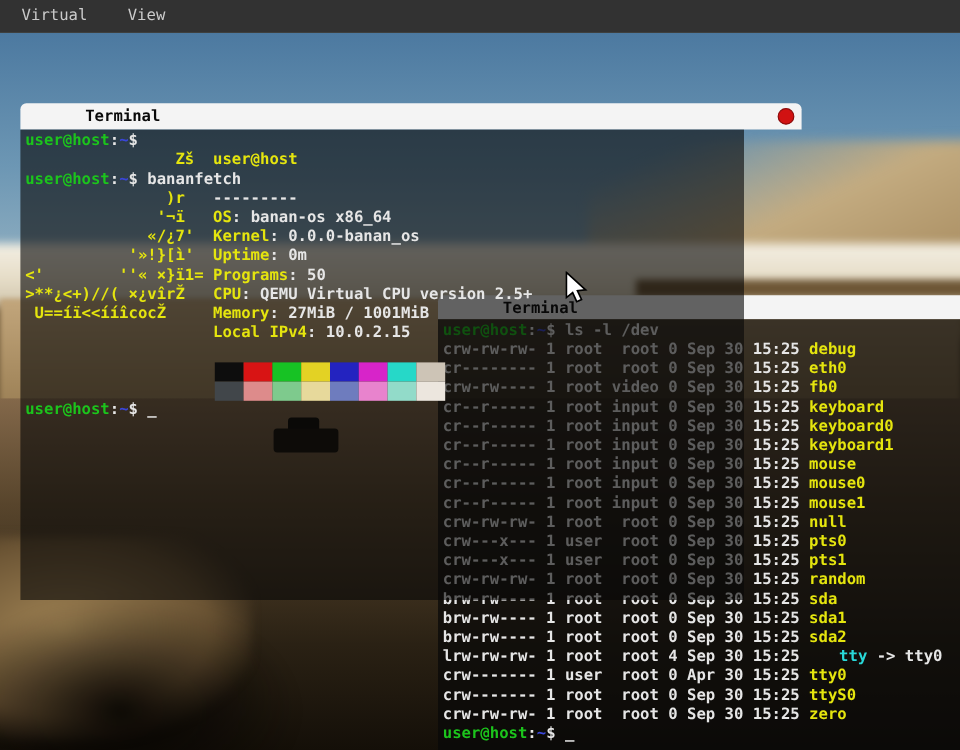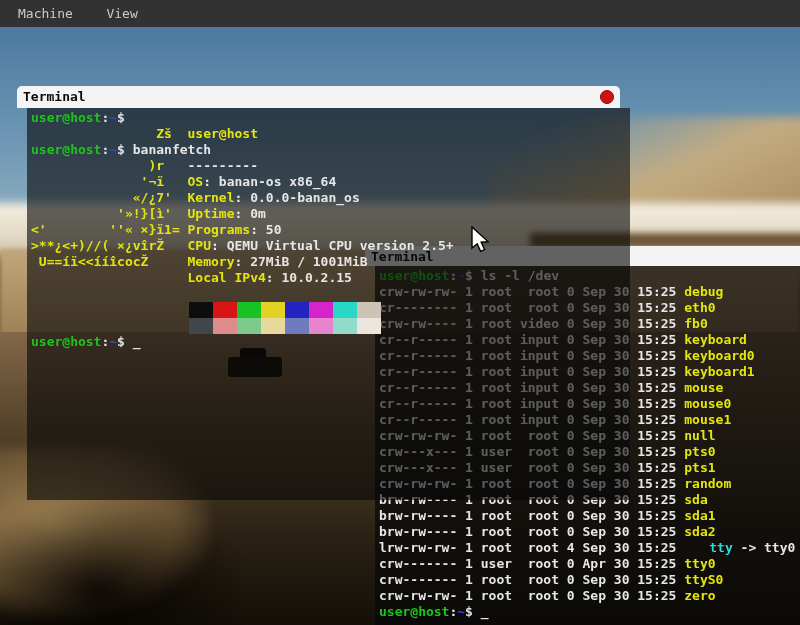--- a/index.html
+++ b/index.html
@@ -31,26 +31,26 @@
           background:radial-gradient(ellipse at 35% 45%,#a08354 0%,#6b5434 55%,rgba(0,0,0,0) 75%);
           filter:blur(4px);}
   .wp-shadow-bl{left:-50px;top:470px;width:300px;height:190px;
           background:radial-gradient(ellipse,rgba(5,3,1,.92) 0%,rgba(5,3,1,0) 70%);filter:blur(4px);}
   .wp-truck-body{left:228px;top:330px;width:54px;height:20px;background:#15100a;border-radius:3px;}
   .wp-truck-cab{left:240px;top:321px;width:26px;height:12px;background:#0e0b07;border-radius:3px 3px 0 0;}
 
   
   .window{position:absolute;}
   .titlebar{position:absolute;left:0;top:0;width:100%;background:#f4f4f4;
-            border-radius:5px 5px 0 0;}
+            border-radius:5px 5px 0 0;padding-left:48px;}
   .titlebar .wtitle{color:#0a0a0a;font:bold 13px "DejaVu Sans Mono",monospace;
             padding-left:6px;display:inline-block;}
   .closebtn{position:absolute;right:6px;top:4px;width:14px;height:14px;border-radius:50%;
             background:#d11212;border:1px solid #8d0a0a;box-sizing:border-box;}
-  .term-content{position:absolute;left:10px;width:100%;overflow:hidden;box-sizing:border-box;
+  .term-content{position:absolute;left:0;width:100%;overflow:hidden;box-sizing:border-box;
             padding:2px 0 0 4px;font:bold 13px/16px "DejaVu Sans Mono",monospace;color:#e6e6e6;}
   .tline{height:16px;white-space:pre;}
 
   #terminal2{left:365px;top:246px;width:443px;height:379px;z-index:10;}
   #terminal2 .titlebar{height:20px;}
   #terminal2 .wtitle{line-height:20px;}
   #terminal2 .term-content{top:20px;height:359px;background:rgba(8,8,8,0.72);}
 
   #terminal1{left:17px;top:86px;width:603px;height:414px;z-index:20;}
   #terminal1 .titlebar{height:22px;}
@@ -65,21 +65,21 @@
 
   .prow{margin-left:158px;font-size:0;}
   .pblock{display:inline-block;width:24px;height:16px;vertical-align:top;}
 
   .mousecursor{position:absolute;left:471px;top:226px;z-index:100;}
 </style>
 </head>
 <body>
 
 <div class="menubar">
-  <span class="mitem">Machine</span>
+  <span class="mitem">Virtual</span>
   <span class="mitem">View</span>
 </div>
 
 <div class="wallpaper">
   <div class="wp-sky"></div>
   <div class="wp-dune-right"></div>
   <div class="wp-white-band"></div>
   <div class="wp-dark-streak"></div>
   <div class="wp-mid-dunes"></div>
   <div class="wp-foreground"></div>

